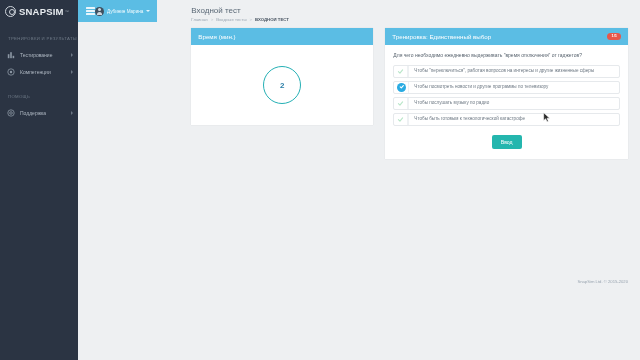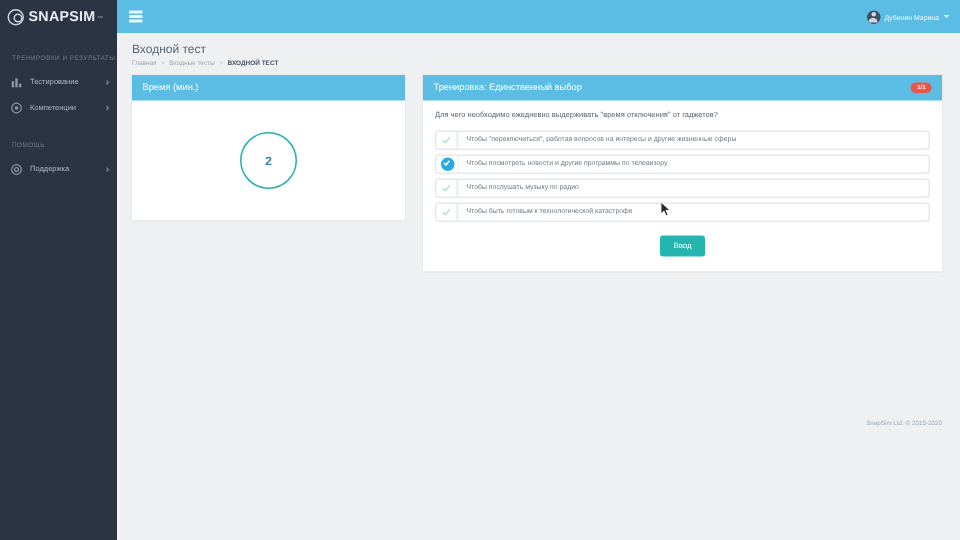--- a/index.html
+++ b/index.html
@@ -60,21 +60,21 @@
     font-size: 5px; color: #aeb7c2; margin-left: 5px;
     white-space: nowrap; overflow: hidden; flex: 1;
   }
   .nav-caret {
     width: 0; height: 0;
     border-top: 2px solid transparent; border-bottom: 2px solid transparent;
     border-left: 2.4px solid #6c7684;
   }
 
   
-  .main { flex: 1; display: flex; flex-direction: column; min-width: 0; background: #eef0f2; }
+  .main { flex: 1; display: flex; flex-direction: row; min-width: 0; background: #eef0f2; gap: 24px; }
 
   .topbar {
     height: 22px; background: #5bbde4;
     display: flex; align-items: center; justify-content: space-between;
     padding: 0 7px 0 8px; flex: 0 0 22px;
   }
   .hamburger { width: 9px; display: flex; flex-direction: column; gap: 1.6px; cursor: pointer; }
   .hamburger span { display: block; height: 1.4px; background: #e9f6fc; border-radius: .5px; }
   .user-box { display: flex; align-items: center; gap: 3px; }
   .avatar {

